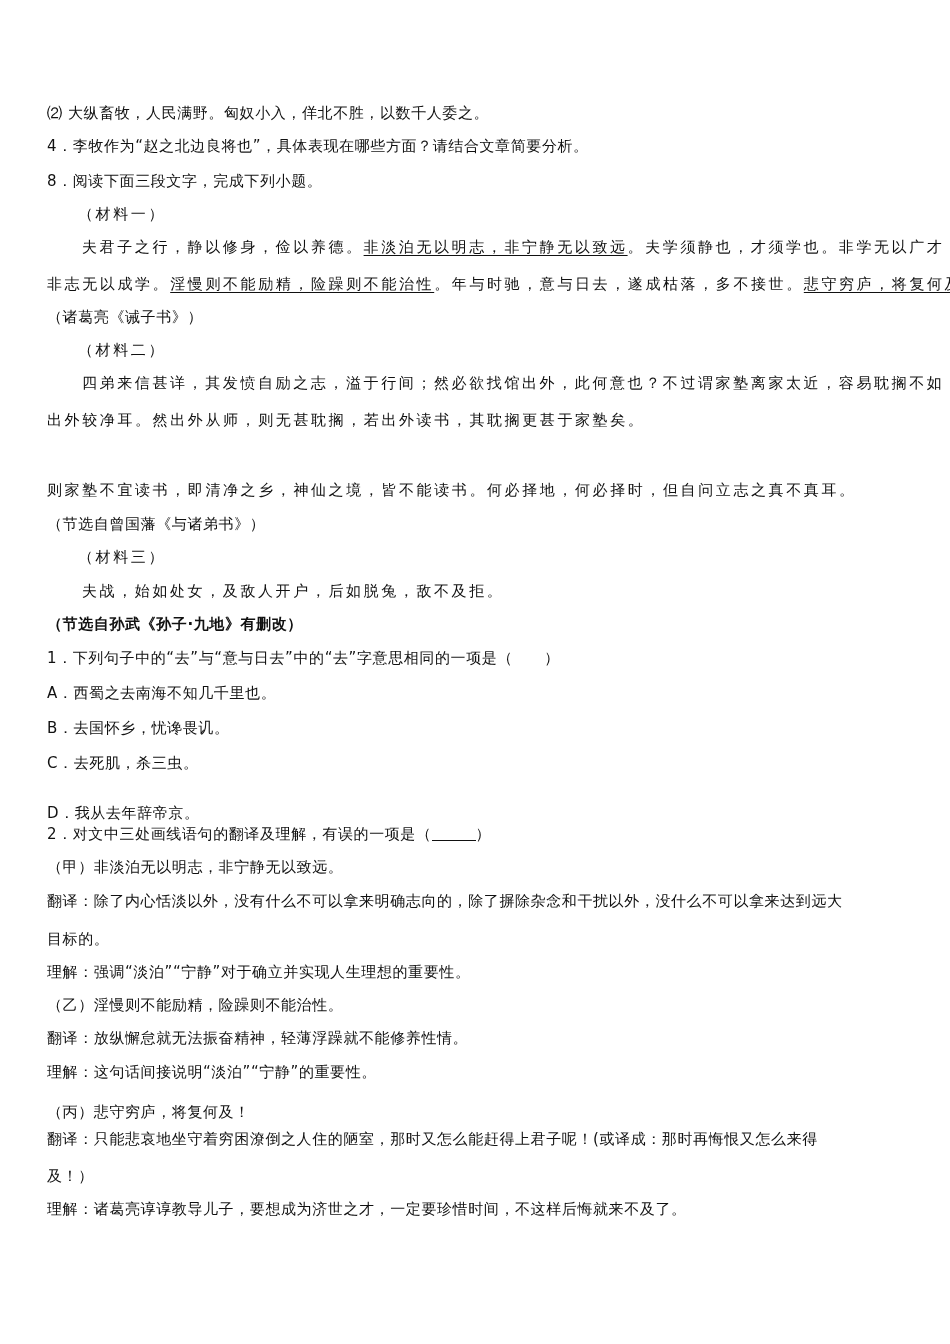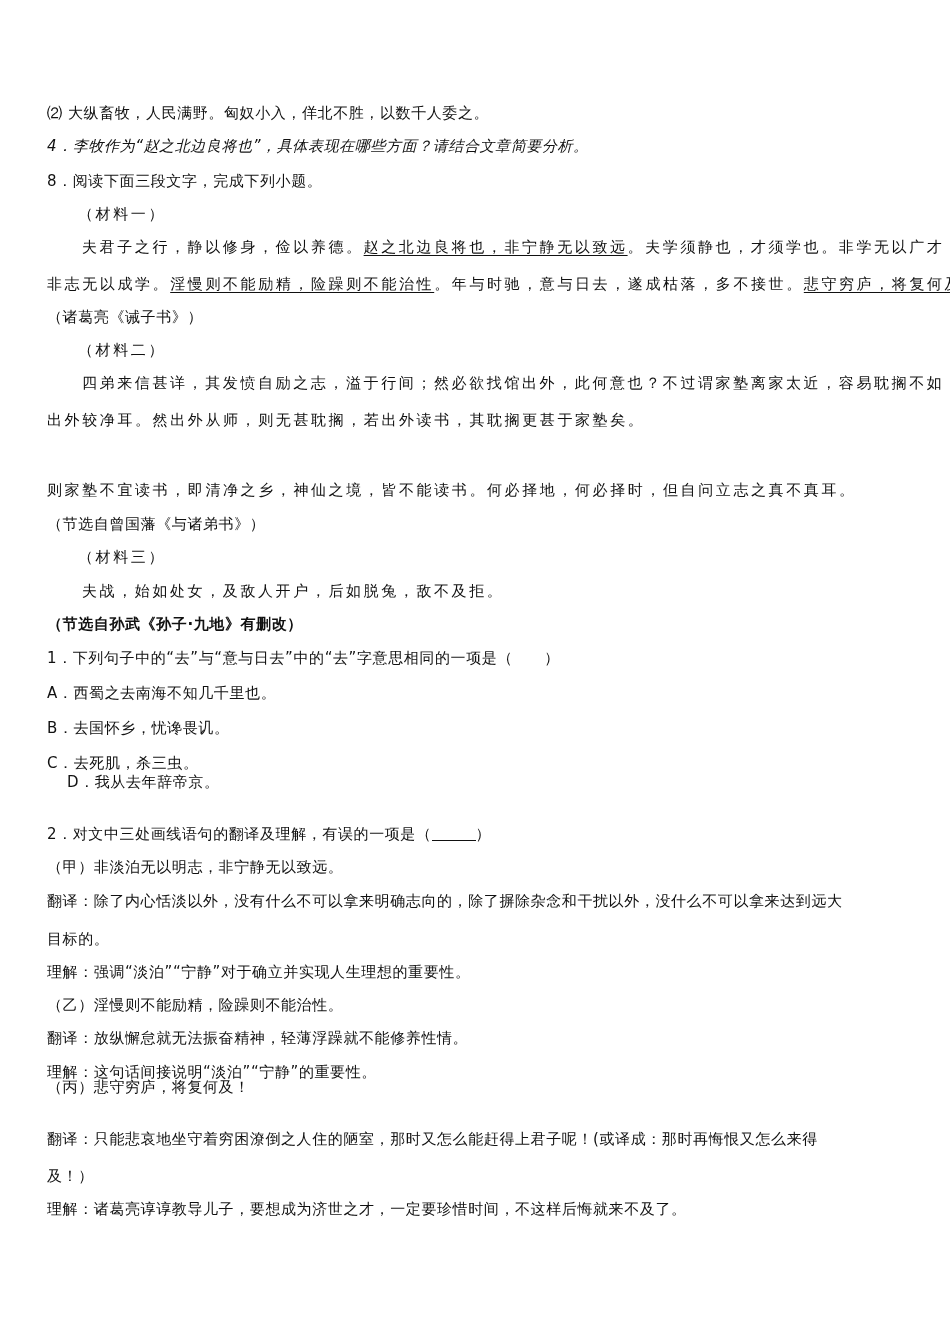--- a/index.html
+++ b/index.html
@@ -22,26 +22,26 @@
   .indent2 { left: 82px; }
   .u { text-decoration: underline; text-underline-offset: 3px; text-decoration-thickness: 1px; }
   .blank { display: inline-block; width: 44px; border-bottom: 1px solid #111; height: 14px; vertical-align: -2px; }
 </style>
 </head>
 <body>
 
 <div class="page">
 
   <div class="line song" style="top:103px;">⑵ 大纵畜牧，人民满野。匈奴小入，佯北不胜，以数千人委之。</div>
-  <div class="line song" style="top:136px;font-style:italic;">4．李牧作为“赵之北边良将也”，具体表现在哪些方面？请结合文章简要分析。</div>
+  <div class="line song" style="top:136px;">4．李牧作为“赵之北边良将也”，具体表现在哪些方面？请结合文章简要分析。</div>
   <div class="line song" style="top:171px;">8．阅读下面三段文字，完成下列小题。</div>
 
   <div class="line kai indent1" style="top:204px;">（材料一）</div>
   <div class="line kai indent2" style="top:237px;">
-    <span>夫君子之行，静以修身，俭以养德。</span><span class="u">赵之北边良将也，非宁静无以致远</span><span>。夫学须静也，才须学也。非学无以广才，</span>
+    <span>夫君子之行，静以修身，俭以养德。</span><span class="u">非淡泊无以明志，非宁静无以致远</span><span>。夫学须静也，才须学也。非学无以广才，</span>
   </div>
   <div class="line kai" style="top:274px;">
     <span>非志无以成学。</span><span class="u">淫慢则不能励精，险躁则不能治性</span><span>。年与时驰，意与日去，遂成枯落，多不接世。</span><span class="u">悲守穷庐，将复何及！</span>
   </div>
   <div class="line song" style="top:307px;">（诸葛亮《诫子书》）</div>
 
   <div class="line kai indent1" style="top:340px;">（材料二）</div>
   <div class="line kai indent2" style="top:373px;">四弟来信甚详，其发愤自励之志，溢于行间；然必欲找馆出外，此何意也？不过谓家塾离家太近，容易耽搁不如</div>
   <div class="line kai" style="top:410px;">出外较净耳。然出外从师，则无甚耽搁，若出外读书，其耽搁更甚于家塾矣。</div>
   <div class="line kai" style="top:480px;">则家塾不宜读书，即清净之乡，神仙之境，皆不能读书。何必择地，何必择时，但自问立志之真不真耳。</div>
@@ -54,34 +54,34 @@
   <div class="line song" style="top:648px;">1．下列句子中的“去”与“意与日去”中的“去”字意思相同的一项是（　　）</div>
   <div class="line song" style="top:683px;">
     <span>A．</span><span>西蜀之去南海不知几千里也。</span>
   </div>
   <div class="line song" style="top:718px;">
     <span>B．</span><span>去国怀乡，忧谗畏讥。</span>
   </div>
   <div class="line song" style="top:753px;">
     <span>C．</span><span>去死肌，杀三虫。</span>
   </div>
-  <div class="line song" style="top:772px;margin-left:20px;">
+  <div class="line song" style="top:803px;">
     <span>D．</span><span>我从去年辞帝京。</span>
   </div>
 
   <div class="line song" style="top:824px;">
     <span>2．对文中三处画线语句的翻译及理解，有误的一项是（</span><span class="blank"></span><span>）</span>
   </div>
   <div class="line song" style="top:891px;">翻译：除了内心恬淡以外，没有什么不可以拿来明确志向的，除了摒除杂念和干扰以外，没什么不可以拿来达到远大</div>
   <div class="line song" style="top:857px;">（甲）非淡泊无以明志，非宁静无以致远。</div>
   <div class="line song" style="top:929px;">目标的。</div>
   <div class="line song" style="top:962px;">理解：强调“淡泊”“宁静”对于确立并实现人生理想的重要性。</div>
 
   <div class="line song" style="top:995px;">（乙）淫慢则不能励精，险躁则不能治性。</div>
   <div class="line song" style="top:1028px;">翻译：放纵懈怠就无法振奋精神，轻薄浮躁就不能修养性情。</div>
   <div class="line song" style="top:1062px;">理解：这句话间接说明“淡泊”“宁静”的重要性。</div>
 
-  <div class="line song" style="top:1077px;">（丙）悲守穷庐，将复何及！</div>
+  <div class="line song" style="top:1102px;">（丙）悲守穷庐，将复何及！</div>
   <div class="line song" style="top:1129px;">翻译：只能悲哀地坐守着穷困潦倒之人住的陋室，那时又怎么能赶得上君子呢！(或译成：那时再悔恨又怎么来得</div>
   <div class="line song" style="top:1166px;">及！）</div>
   <div class="line song" style="top:1199px;">理解：诸葛亮谆谆教导儿子，要想成为济世之才，一定要珍惜时间，不这样后悔就来不及了。</div>
 
 </div>
 
 </body></html>

